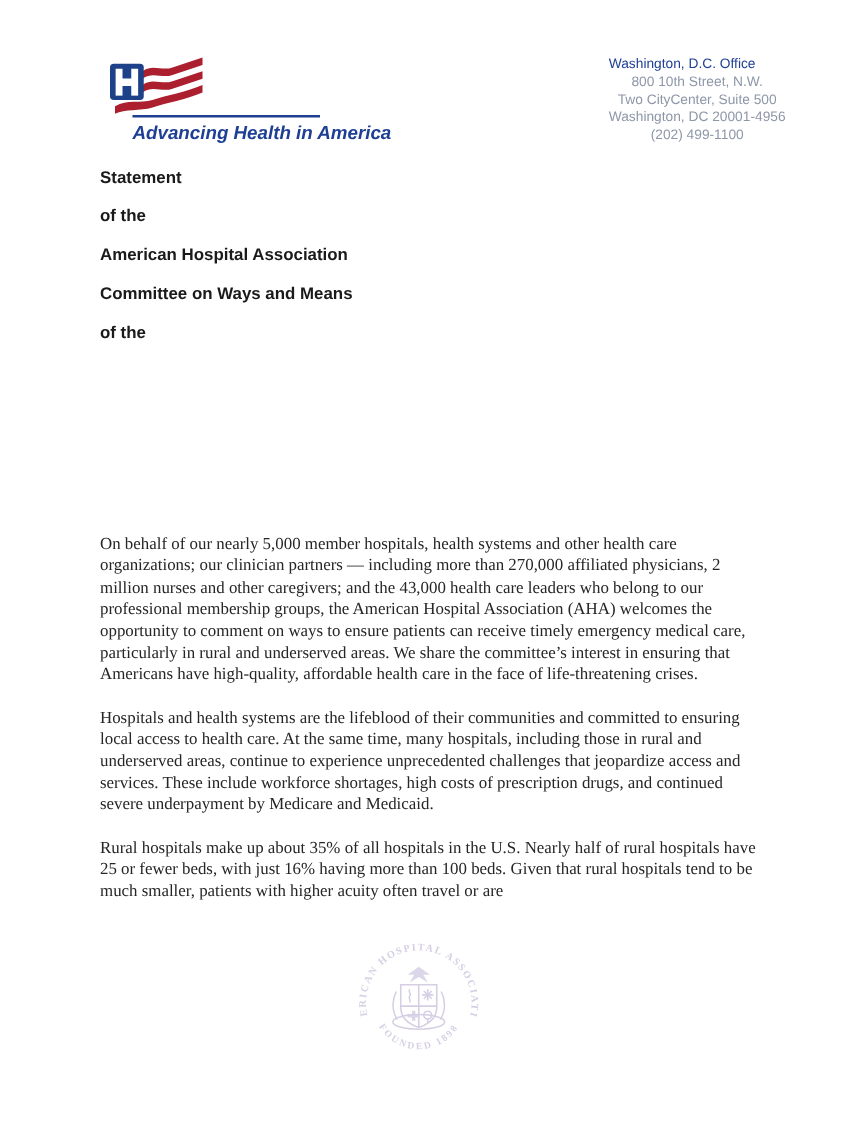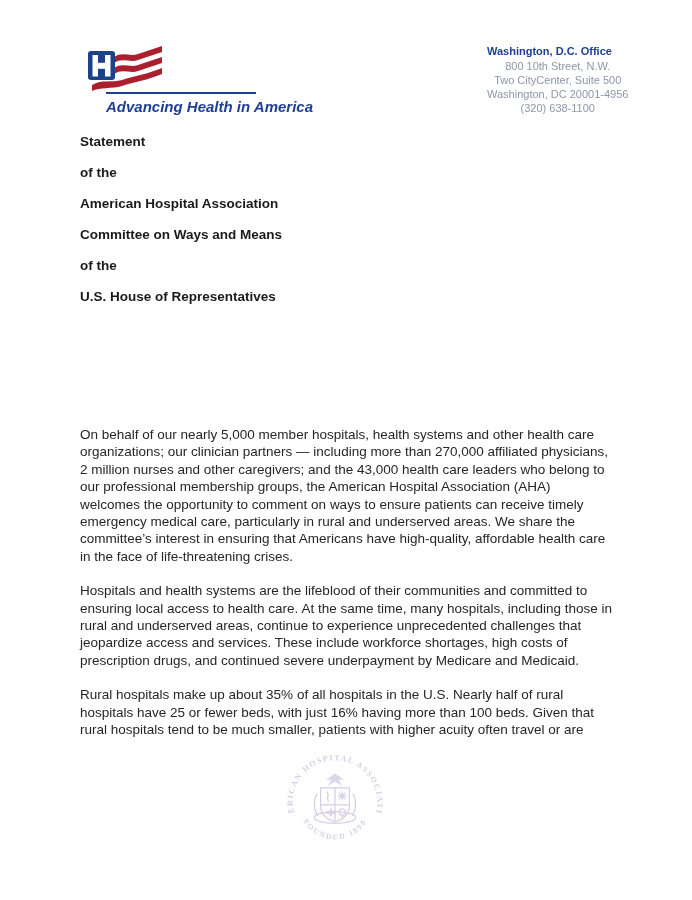--- a/index.html
+++ b/index.html
@@ -46,21 +46,21 @@
     white-space: nowrap;
   }
   .office-block {
     position: absolute;
     left: 487px; top: 44px;
     font-size: 11px;
     line-height: 14px;
   }
   .office-title {
     color: #1e3f94;
-    font-weight: bold;
+    font-weight: normal;
     margin-bottom: 1px;
   }
   .office-line { color: #8d97a8; text-align: center; }
 
   
   .title-block {
     position: absolute;
     left: 80px; top: 133px;
     width: 532px;
     color: #1a1a1a;
@@ -75,20 +75,21 @@
 
   
   .body-block {
     position: absolute;
     left: 80px; top: 426px;
     width: 534px;
     color: #262626;
     font-size: 13.5px;
     line-height: 17.4px;
     text-align: left;
+    font-family: Liberation Serif, serif;
   }
   .body-block p { margin: 0 0 17px 0; }
 
   
   .seal {
     position: absolute;
     left: 281px; top: 750px;
     width: 108px; height: 108px;
     opacity: 0.85;
   }
@@ -119,30 +120,29 @@
     </svg>
   </div>
   <div class="logo-rule"></div>
   <div class="tagline">Advancing Health in America</div>
 
   <div class="office-block">
     <div class="office-title">Washington, D.C. Office</div>
     <div class="office-line">800 10th Street, N.W.</div>
     <div class="office-line">Two CityCenter, Suite 500</div>
     <div class="office-line">Washington, DC 20001-4956</div>
-    <div class="office-line">(320) 638-1100</div>
+    <div class="office-line">(202) 499-1100</div>
   </div>
 
   <div class="title-block">
     <p class="title-line">Statement</p>
     <p class="title-line">of the</p>
     <p class="title-line">American Hospital Association</p>
     <p class="title-line">Committee on Ways and Means</p>
     <p class="title-line">of the</p>
-    <p class="title-line">U.S. House of Representatives</p>
   </div>
 
   <div class="body-block">
     <p>On behalf of our nearly 5,000 member hospitals, health systems and other health care organizations; our clinician partners — including more than 270,000 affiliated physicians, 2 million nurses and other caregivers; and the 43,000 health care leaders who belong to our professional membership groups, the American Hospital Association (AHA) welcomes the opportunity to comment on ways to ensure patients can receive timely emergency medical care, particularly in rural and underserved areas. We share the committee’s interest in ensuring that Americans have high-quality, affordable health care in the face of life-threatening crises.</p>
     <p>Hospitals and health systems are the lifeblood of their communities and committed to ensuring local access to health care. At the same time, many hospitals, including those in rural and underserved areas, continue to experience unprecedented challenges that jeopardize access and services. These include workforce shortages, high costs of prescription drugs, and continued severe underpayment by Medicare and Medicaid.</p>
     <p>Rural hospitals make up about 35% of all hospitals in the U.S. Nearly half of rural hospitals have 25 or fewer beds, with just 16% having more than 100 beds. Given that rural hospitals tend to be much smaller, patients with higher acuity often travel or are</p>
   </div>
 
   <svg class="seal" viewBox="0 0 120 120" xmlns="http://www.w3.org/2000/svg" aria-hidden="true">
     <defs>

